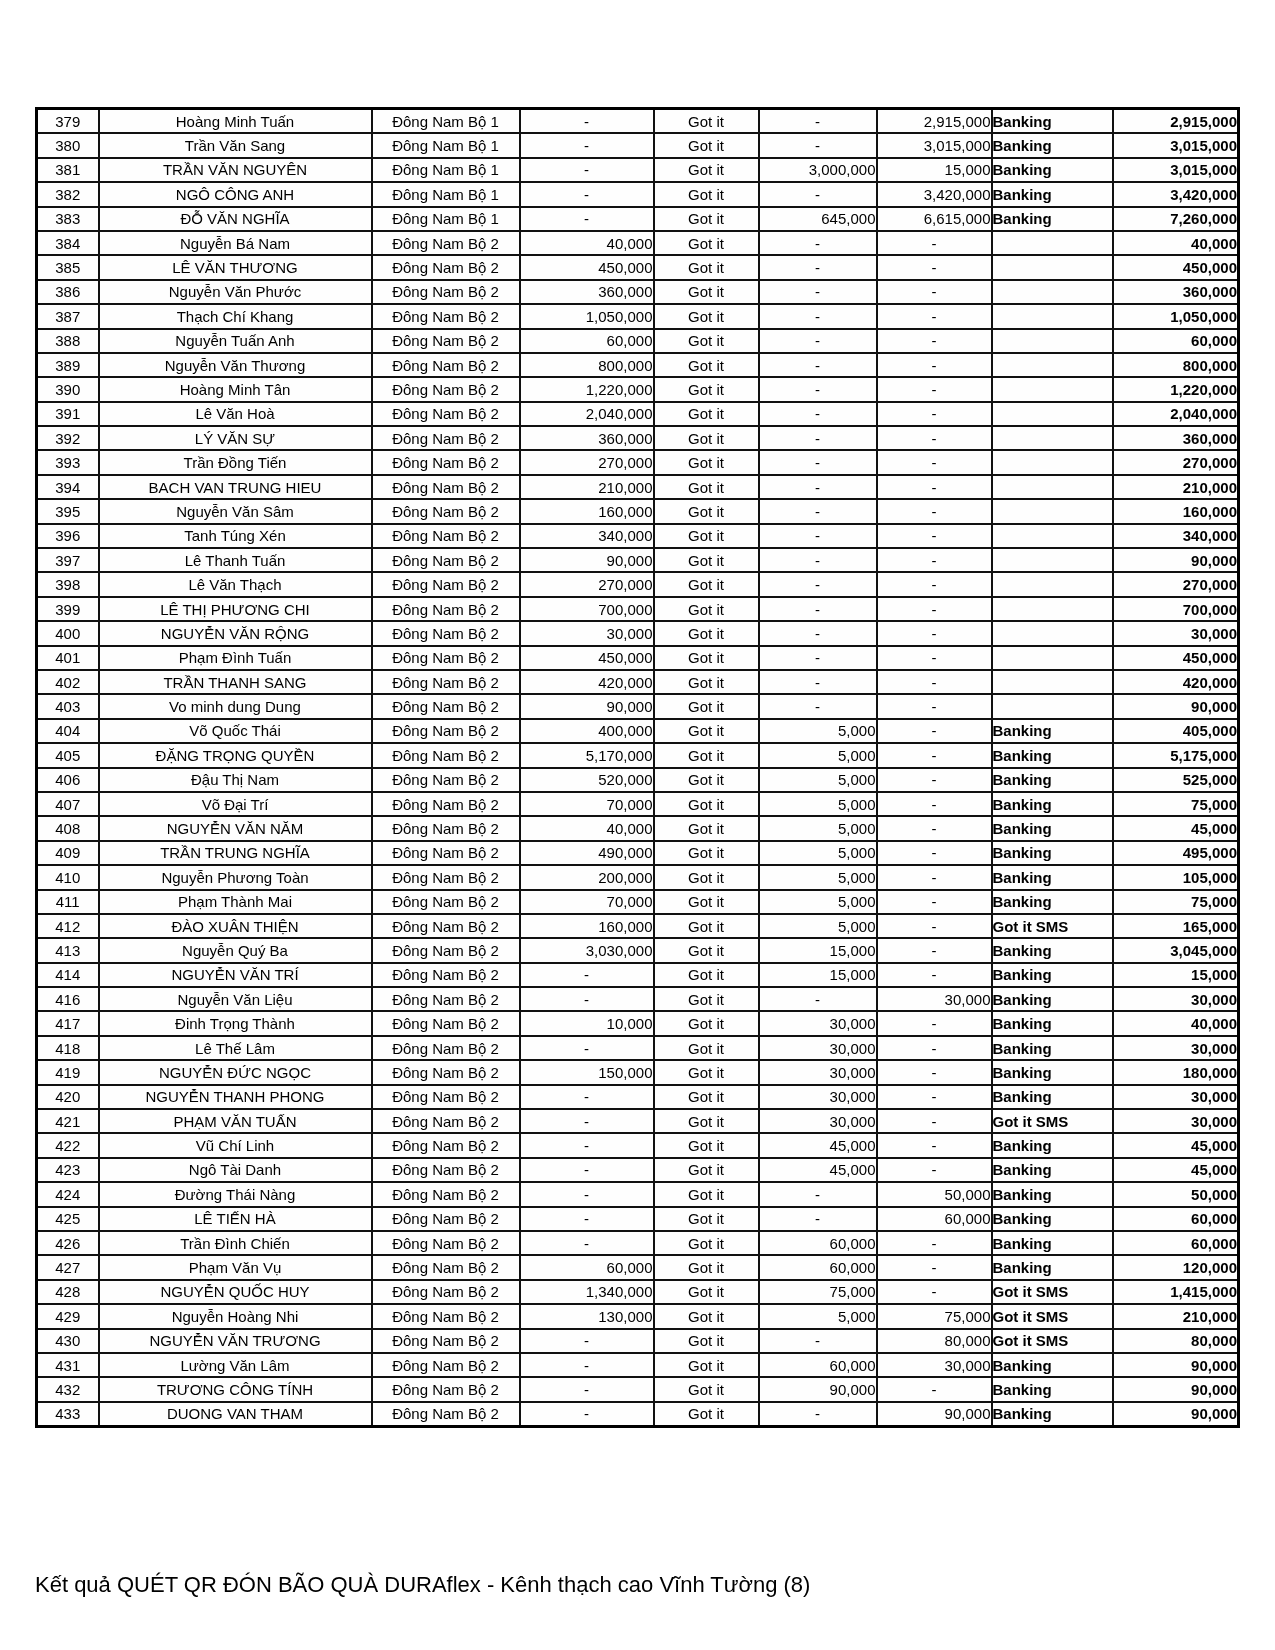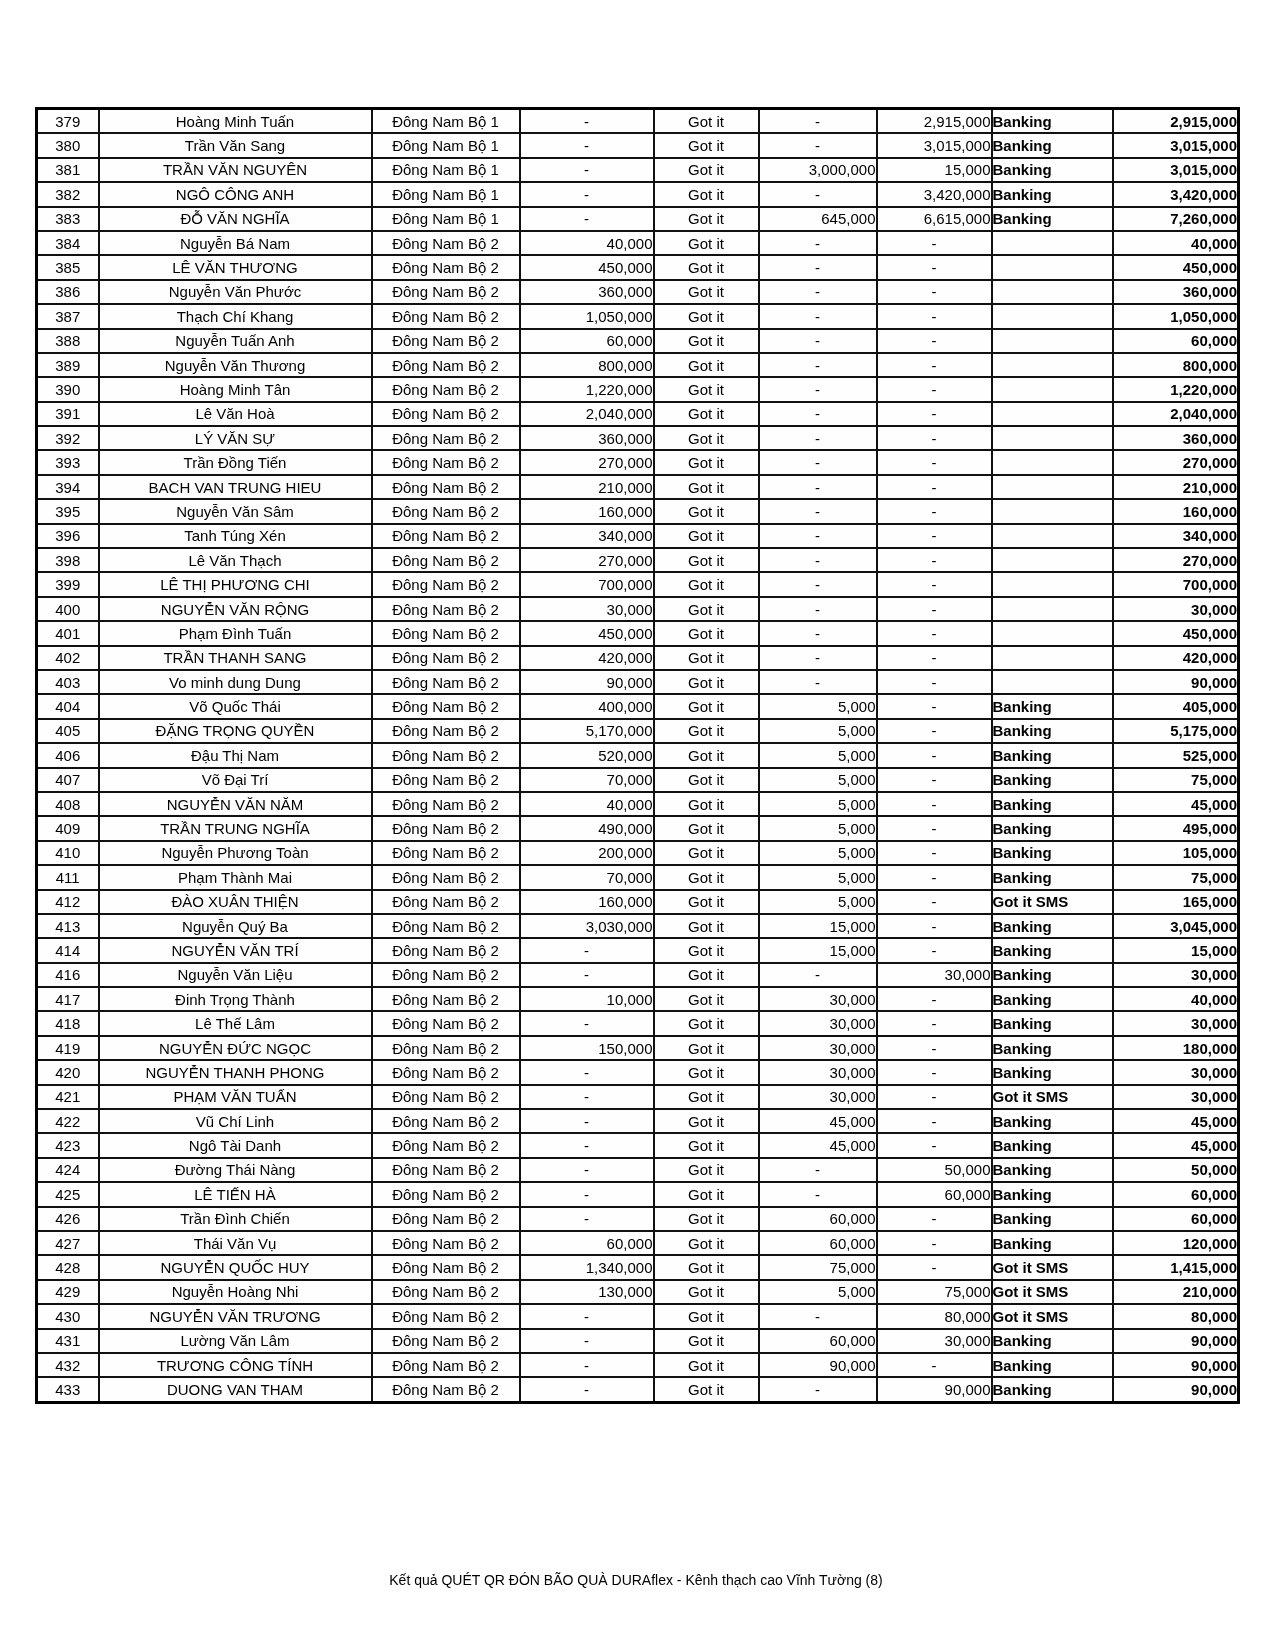--- a/index.html
+++ b/index.html
@@ -46,22 +46,22 @@
   td.c-amt    { text-align: right; padding-right: 13px; }
   td.c-dash   { text-align: center; }
   td.c-status { text-align: center; }
   td.c-channel{ text-align: left; padding-left: 8px; font-weight: bold; }
   td.c-total  { text-align: right; padding-right: 10px; font-weight: bold; }
   .footer {
     position: absolute;
     left: 35px;
     top: 1572px;
     width: 1202px;
-    text-align: center;
-    font-size: 14px;
+    text-align: left;
+    font-size: 22px;
     color: #000;
   }
 </style>
 </head>
 <body>
 
 <div class="page">
 
   <table class="results">
     <colgroup>
@@ -268,20 +268,31 @@
           <td class="c-name">Tanh Túng Xén</td>
           <td class="c-region">Đông Nam Bộ 2</td>
           <td class="c-amt">340,000</td>
           <td class="c-status">Got it</td>
           <td class="c-dash">-</td>
           <td class="c-dash">-</td>
           <td class="c-channel"></td>
           <td class="c-total">340,000</td>
         </tr>
         <tr>
+          <td class="c-num">397</td>
+          <td class="c-name">Lê Thanh Tuấn</td>
+          <td class="c-region">Đông Nam Bộ 2</td>
+          <td class="c-amt">90,000</td>
+          <td class="c-status">Got it</td>
+          <td class="c-dash">-</td>
+          <td class="c-dash">-</td>
+          <td class="c-channel"></td>
+          <td class="c-total">90,000</td>
+        </tr>
+        <tr>
           <td class="c-num">398</td>
           <td class="c-name">Lê  Văn Thạch</td>
           <td class="c-region">Đông Nam Bộ 2</td>
           <td class="c-amt">270,000</td>
           <td class="c-status">Got it</td>
           <td class="c-dash">-</td>
           <td class="c-dash">-</td>
           <td class="c-channel"></td>
           <td class="c-total">270,000</td>
         </tr>
@@ -577,21 +588,21 @@
           <td class="c-region">Đông Nam Bộ 2</td>
           <td class="c-dash">-</td>
           <td class="c-status">Got it</td>
           <td class="c-amt">60,000</td>
           <td class="c-dash">-</td>
           <td class="c-channel">Banking</td>
           <td class="c-total">60,000</td>
         </tr>
         <tr>
           <td class="c-num">427</td>
-          <td class="c-name">Thái Văn Vụ</td>
+          <td class="c-name">Phạm Văn Vụ</td>
           <td class="c-region">Đông Nam Bộ 2</td>
           <td class="c-amt">60,000</td>
           <td class="c-status">Got it</td>
           <td class="c-amt">60,000</td>
           <td class="c-dash">-</td>
           <td class="c-channel">Banking</td>
           <td class="c-total">120,000</td>
         </tr>
         <tr>
           <td class="c-num">428</td>

